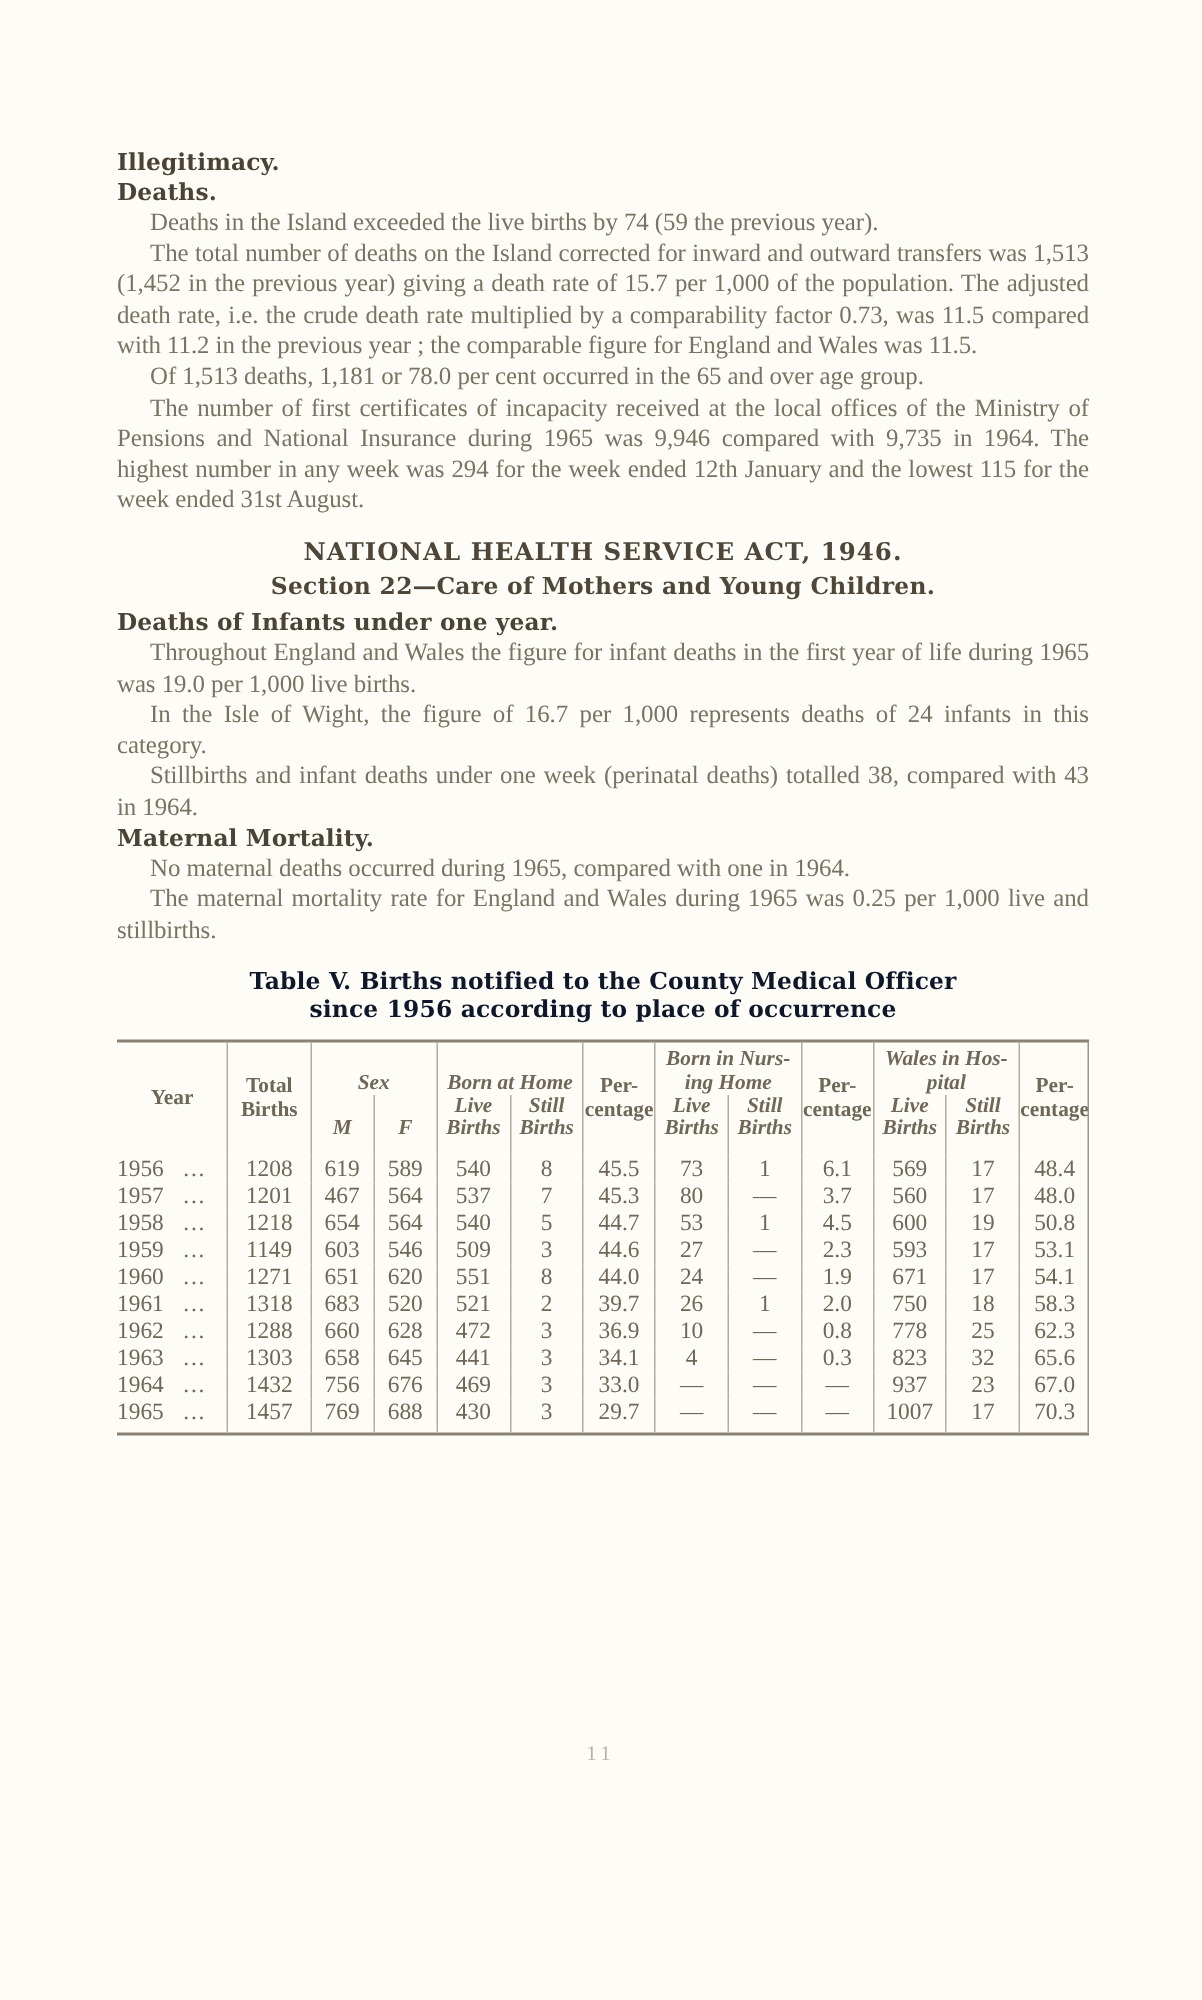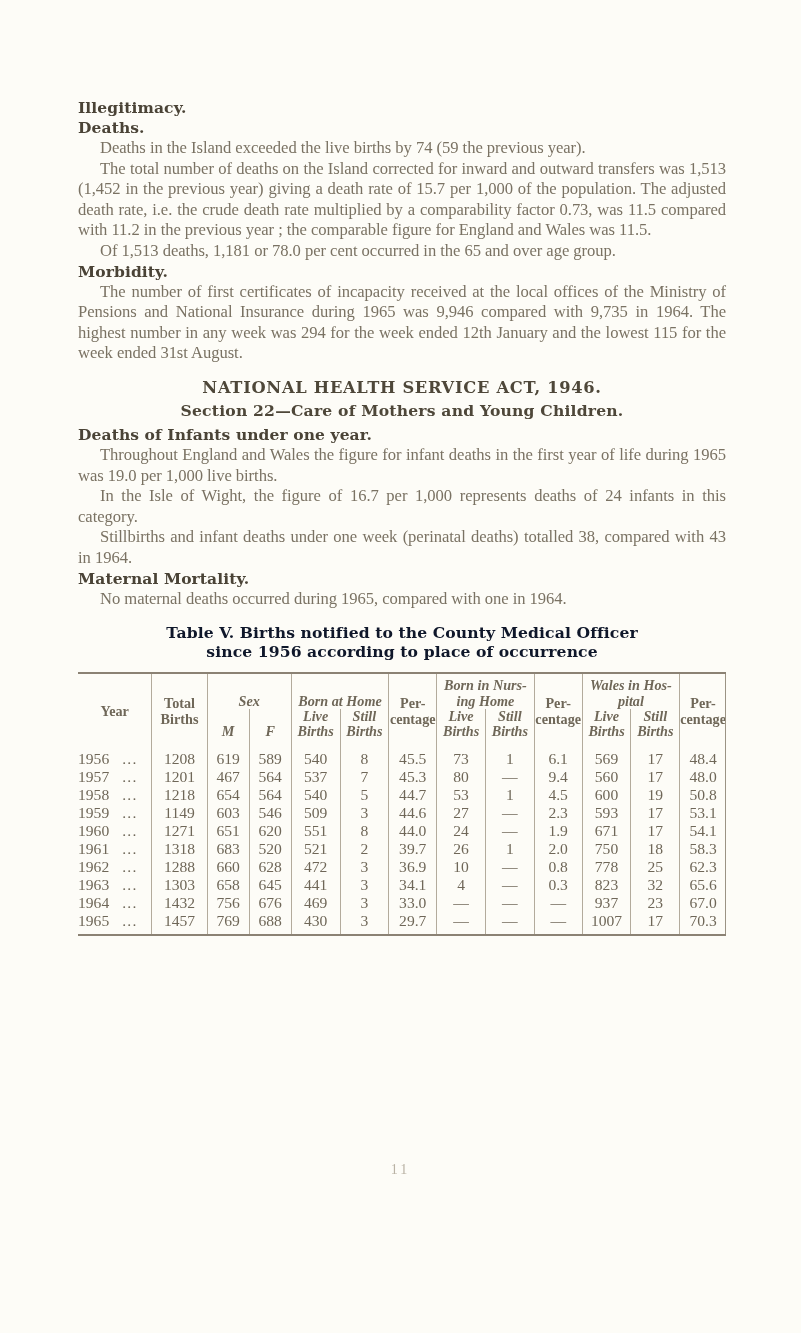--- a/index.html
+++ b/index.html
@@ -179,37 +179,37 @@
 <div class="page">
   <div class="content">
 
     <h3 class="section-head">Illegitimacy.</h3>
 
     <h3 class="section-head">Deaths.</h3>
     <p class="body-par">Deaths in the Island exceeded the live births by 74 (59 the previous year).</p>
     <p class="body-par">The total number of deaths on the Island corrected for inward and outward transfers was 1,513 (1,452 in the previous year) giving a death rate of 15.7 per 1,000 of the population.  The adjusted death rate, i.e. the crude death rate multiplied by a comparability factor 0.73, was 11.5 compared with 11.2 in the previous year ; the comparable figure for England and Wales was 11.5.</p>
     <p class="body-par">Of 1,513 deaths, 1,181 or 78.0 per cent occurred in the 65 and over age group.</p>
 
-    <h3 class="section-head">Morbidity.</h3>
     <p class="body-par">The number of first certificates of incapacity received at the local offices of the Ministry of Pensions and National Insurance during 1965 was 9,946 compared with 9,735 in 1964.  The highest number in any week was 294 for the week ended 12th January and the lowest 115 for the week ended 31st August.</p>
 
     <div class="gap-md"></div>
 
     <div class="centered-title act-title">NATIONAL HEALTH SERVICE ACT, 1946.</div>
     <div class="centered-title act-sub">Section 22—Care of Mothers and Young Children.</div>
 
     <div class="gap-sm"></div>
 
     <h3 class="section-head">Deaths of Infants under one year.</h3>
     <p class="body-par">Throughout England and Wales the figure for infant deaths in the first year of life during 1965 was 19.0 per 1,000 live births.</p>
     <p class="body-par">In the Isle of Wight, the figure of 16.7 per 1,000 represents deaths of 24 infants in this category.</p>
     <p class="body-par">Stillbirths and infant deaths under one week (perinatal deaths) totalled 38, compared with 43 in 1964.</p>
 
     <h3 class="section-head">Maternal Mortality.</h3>
     <p class="body-par">No maternal deaths occurred during 1965, compared with one in 1964.</p>
+    <p class="body-par">The maternal mortality rate for England and Wales during 1965 was 0.25 per 1,000 live and stillbirths.</p>
 
     <div class="gap-md"></div>
 
     <div class="table-title">
       <div>Table V.  Births notified to the County Medical Officer</div>
       <div>since 1956 according to place of occurrence</div>
     </div>
 
     <div class="tbl-wrap">
       <hr class="rule-top">
@@ -334,21 +334,21 @@
               <tr>
                 <td class="year-cell"><span class="yr">1957</span><span class="dots">...</span></td>
                 <td class="num vline">1201</td>
                 <td class="num vline">467</td>
                 <td class="num vline">564</td>
                 <td class="num vline">537</td>
                 <td class="num vline">7</td>
                 <td class="num vline">45.3</td>
                 <td class="num vline">80</td>
                 <td class="num vline dash">—</td>
-                <td class="num vline">9.4</td>
+                <td class="num vline">3.7</td>
                 <td class="num vline">560</td>
                 <td class="num vline">17</td>
                 <td class="num vline">48.0</td>
               </tr>
               <tr>
                 <td class="year-cell"><span class="yr">1958</span><span class="dots">...</span></td>
                 <td class="num vline">1218</td>
                 <td class="num vline">654</td>
                 <td class="num vline">564</td>
                 <td class="num vline">540</td>

